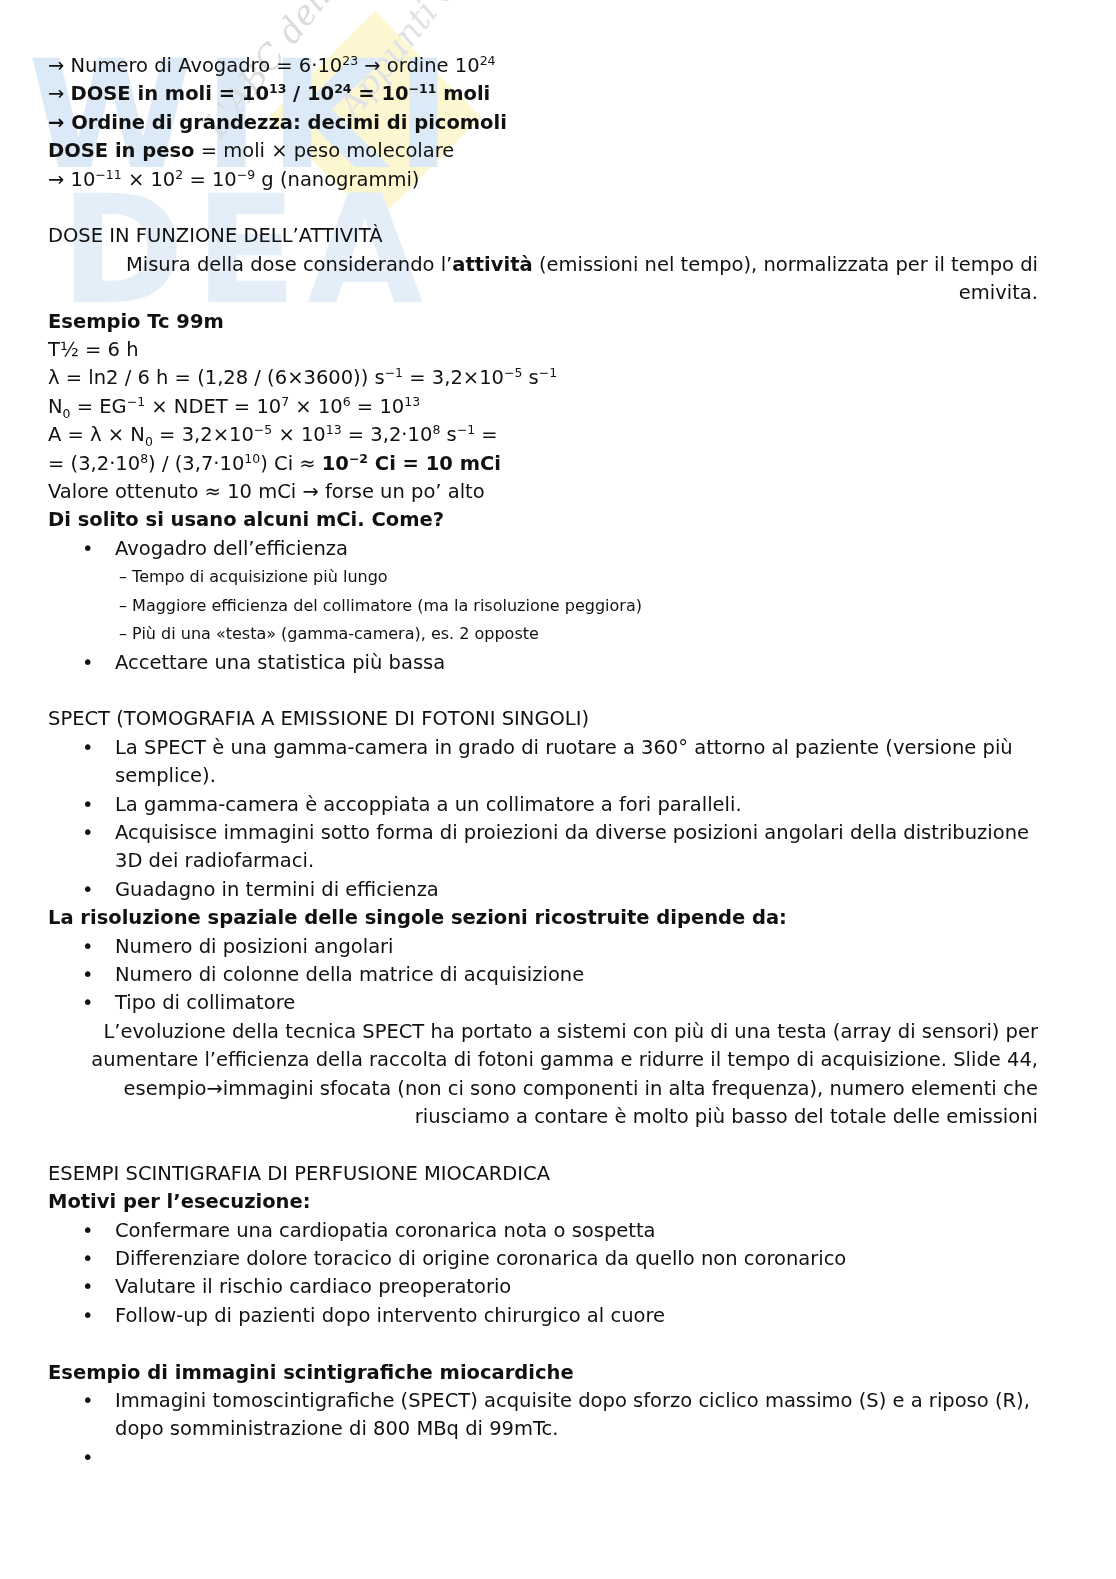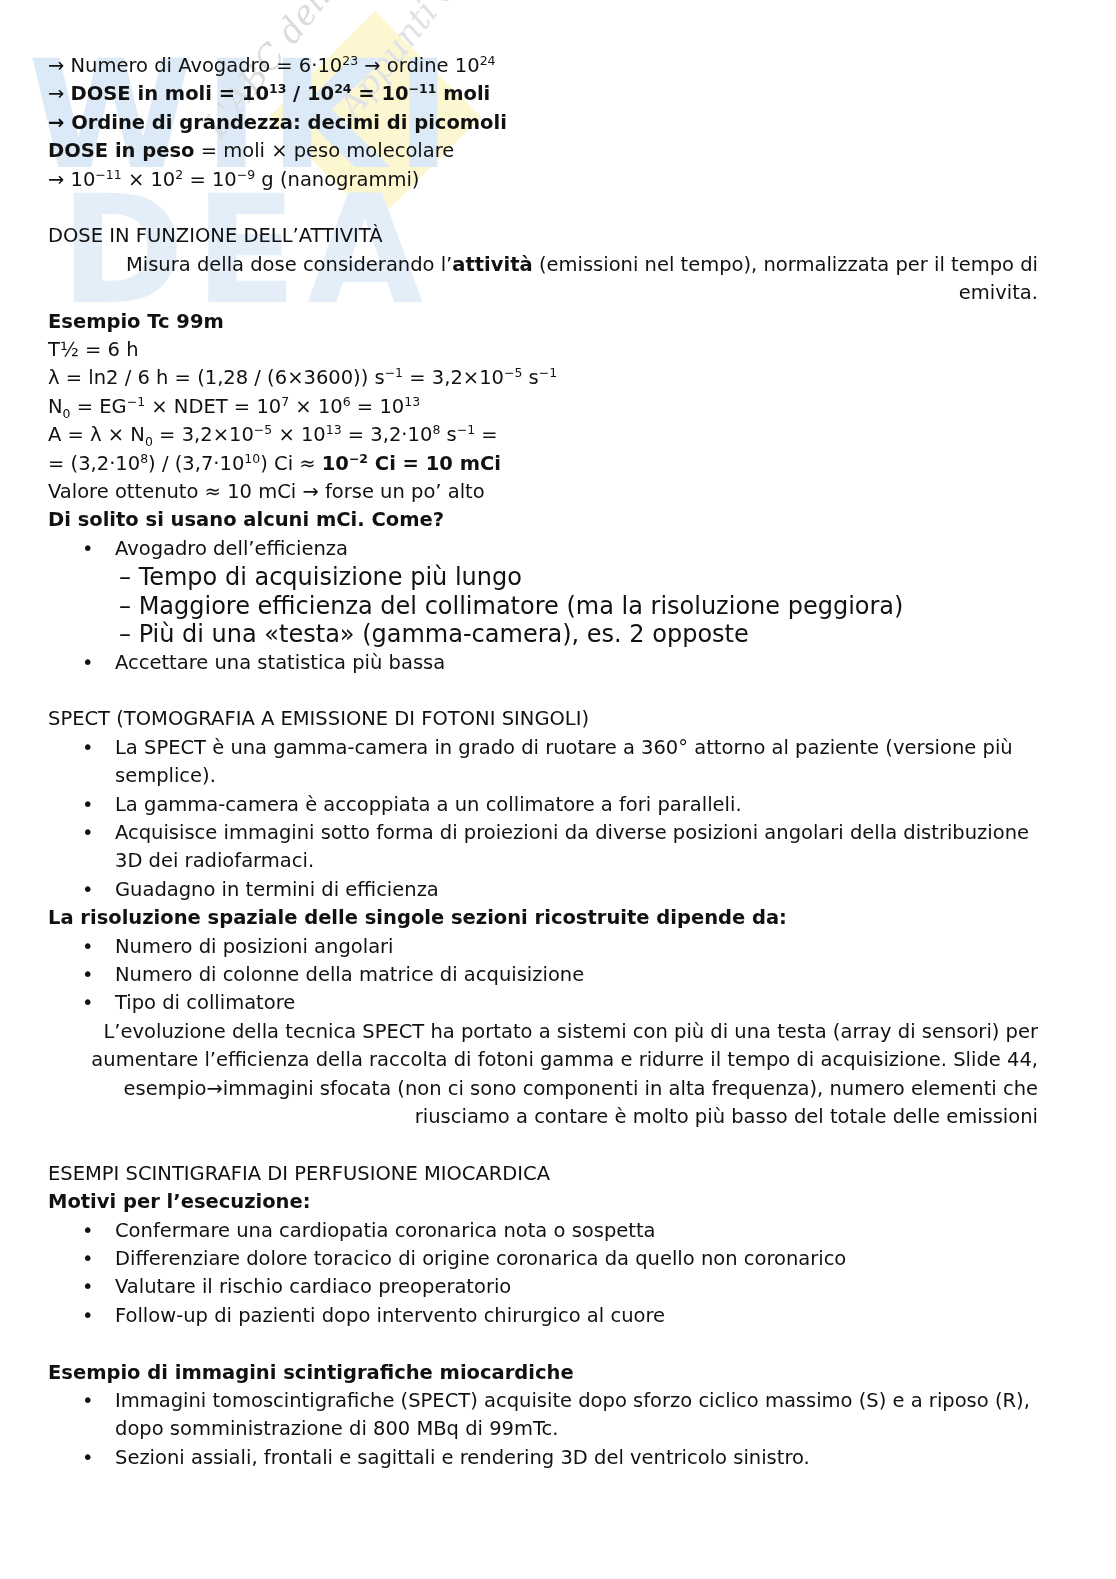--- a/index.html
+++ b/index.html
@@ -132,21 +132,21 @@
     left: 34px;
     top: 0;
     font-size: 19.5px;
     line-height: 28.4px;
   }
 
   
   .dash-item {
     position: relative;
     padding-left: 71px;
-    font-size: 24px;
+    font-size: 16px;
     line-height: 28.4px;
     color: #111111;
   }
 
   sup { font-size: .64em; line-height: 0; vertical-align: super; }
   sub { font-size: .64em; line-height: 0; vertical-align: sub; }
 </style>
 </head>
 <body>
 
@@ -285,19 +285,18 @@
 
       <div class="line b">Esempio di immagini scintigrafiche miocardiche</div>
 
       <ul class="lvl1">
         <li>
           <span class="bullet">•</span>
           <span>Immagini tomoscintigrafiche (SPECT) acquisite dopo sforzo ciclico massimo (S) e a riposo (R), dopo somministrazione di 800 MBq di 99mTc.</span>
         </li>
         <li>
           <span class="bullet">•</span>
-          <span>Sezioni assiali, frontali e sagittali e rendering 3D del ventricolo sinistro.</span>
         </li>
       </ul>
     </div>
 
   </div>
 </div>
 
 </body></html>

